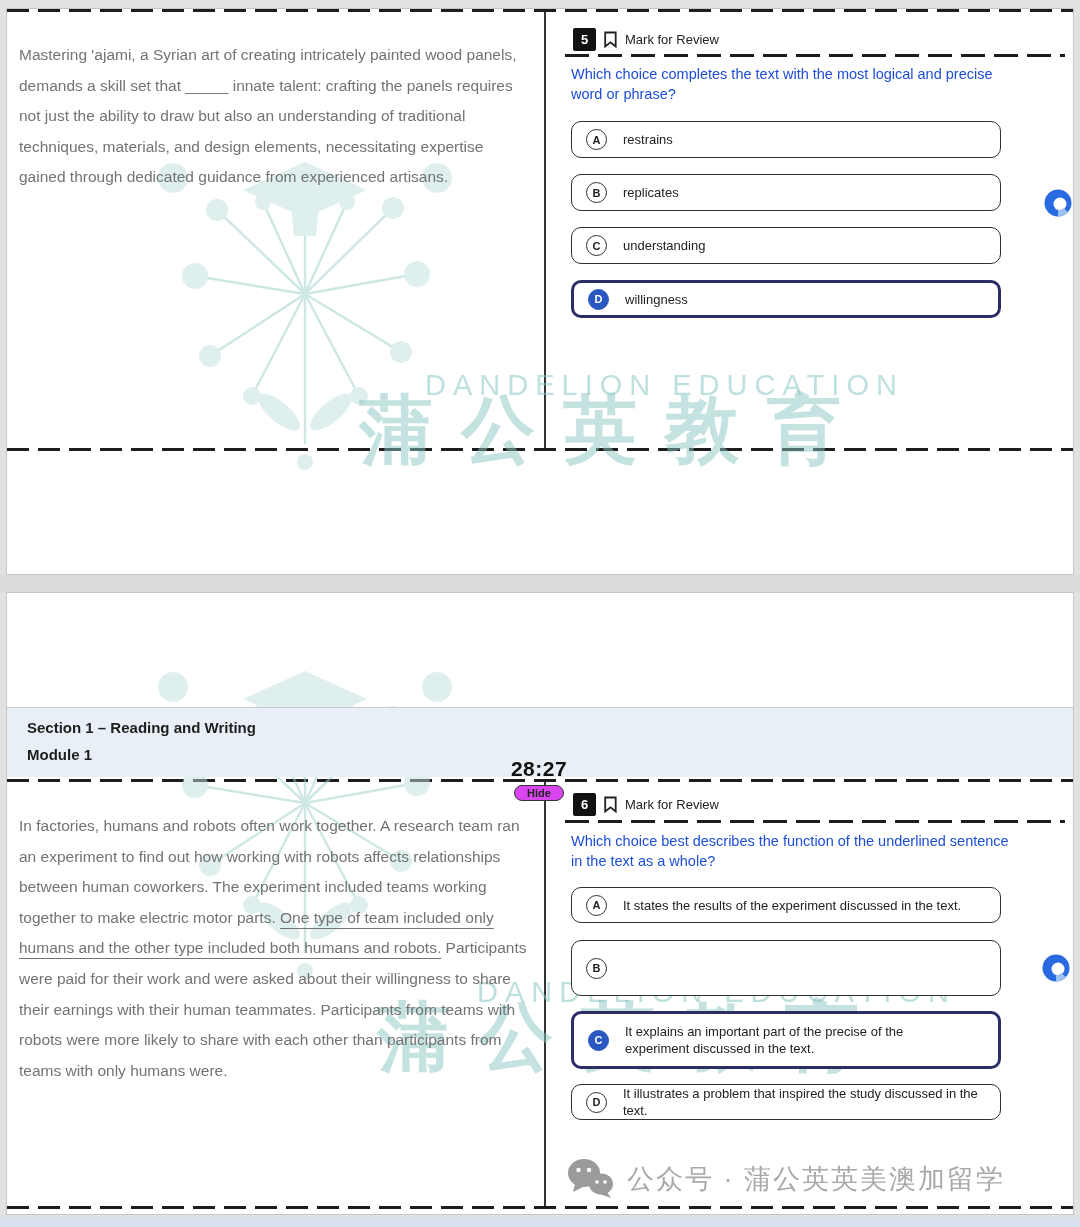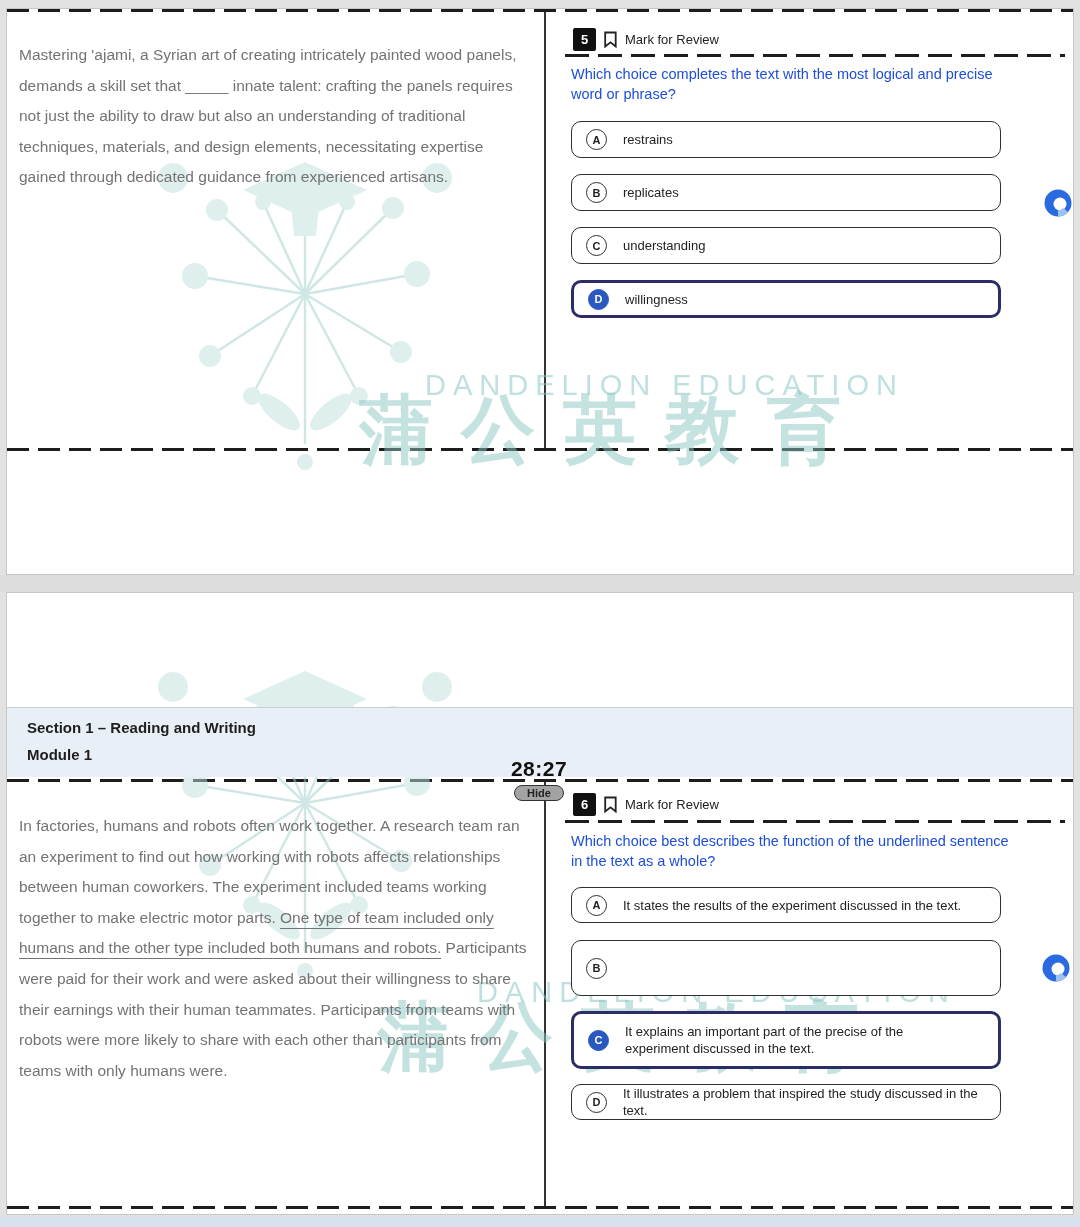--- a/index.html
+++ b/index.html
@@ -89,21 +89,21 @@
     position:absolute; left:0; top:114px; width:100%; height:70px;
     background:#e9eff6; border-top:1px solid #c9ced6; z-index:2;
   }
   .sec-title { position:absolute; left:20px; top:11px; font-size:15px; font-weight:bold; color:#1e1e1e; }
   .sec-module { position:absolute; left:20px; top:38px; font-size:15px; font-weight:bold; color:#1e1e1e; }
   .timerbox { position:absolute; left:472px; top:7px; width:120px; text-align:center;margin-top:42px; }
   .timer { font-size:21px; font-weight:bold; color:#111; letter-spacing:0.5px; }
   .hide-btn {
     display:inline-block; margin-top:4px; padding:1px 12px;
     border:1.6px solid #333; border-radius:10px;
-    font-size:11px; font-weight:bold; color:#222; background:#a3a3a3;
+    font-size:11px; font-weight:bold; color:#222; background:#d946ef;
     cursor:pointer;
   }
 
   
   .ball { position:absolute; width:30px; height:30px; z-index:5; cursor:pointer; }
 
   
   .footer {
     position:absolute; left:560px; top:562px; width:500px; height:48px;
     display:flex; align-items:center; gap:12px; z-index:2;
@@ -286,15 +286,21 @@
     <div class="option" style="height:36px;">
       <span class="letter">D</span>
       <span class="otext">It illustrates a problem that inspired the study discussed in the text.</span>
     </div>
   </div>
 
   <svg class="ball" style="left:1034px; top:360px;" width="30" height="30" viewBox="0 0 30 30">
       <use href="#blueball"></use>
     </svg>
 
+  <div class="footer">
+    <svg width="48" height="42" viewBox="0 0 48 42">
+        <use href="#wechat"></use>
+      </svg>
+    <span class="ftext">公众号 · 蒲公英英美澳加留学</span>
+  </div>
 </div>
 
 <div class="bottom-strip"></div>
 
 </body></html>

